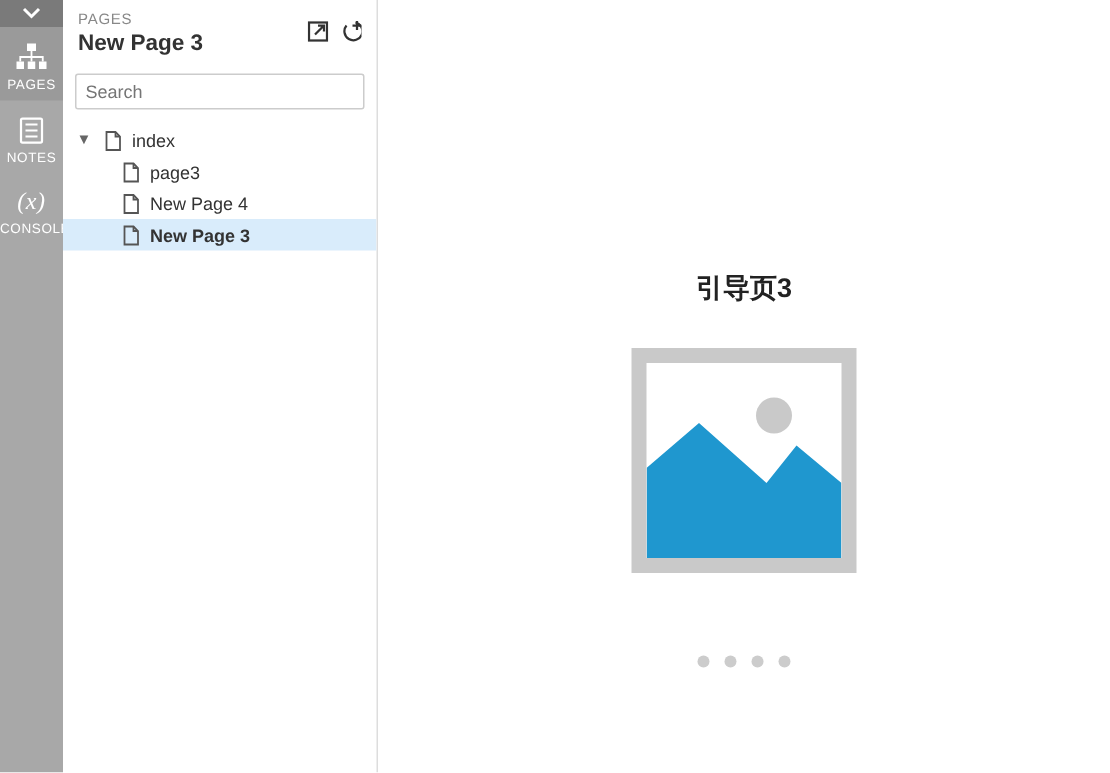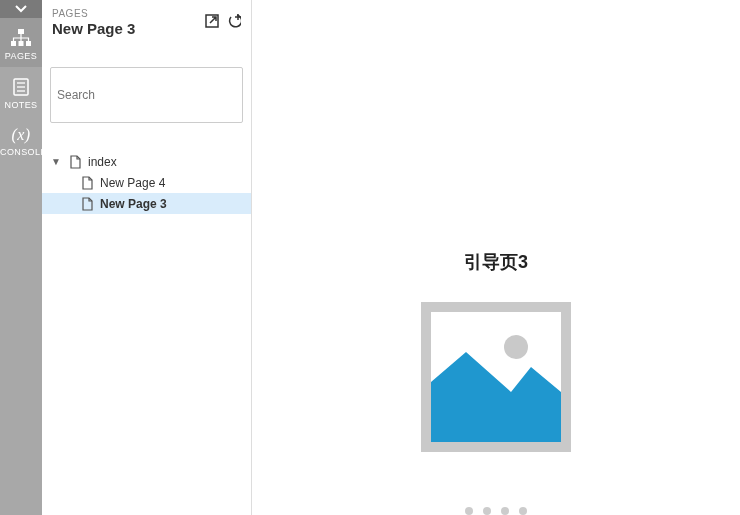--- a/index.html
+++ b/index.html
@@ -79,24 +79,24 @@
       display: flex;
       gap: 8px;
       align-items: center;
       margin-top: 6px;
     }
     .icon-btn {
       cursor: pointer;
       color: #333;
     }
     .search-box {
-      margin: 24px 8px;
+      margin: 6px 8px;
       border: 1px solid #ccc;
       border-radius: 2px;
-      padding: 20px 6px;
+      padding: 4px 6px;
       font-size: 12px;
       color: #999;
       background: #fff;
     }
     .tree {
       flex: 1;
       overflow: auto;
       padding-top: 4px;
     }
     .tree-row {
@@ -123,21 +123,21 @@
     }
     .tree-indent { display:inline-block; }
     
     .canvas {
       flex: 1;
       background: #fff;
       position: relative;
       display: flex;
       flex-direction: column;
       align-items: center;
-      justify-content: flex-end;
+      justify-content: center;
       padding-top: 110px;
     }
     .canvas-title {
       font-size: 18px;
       font-weight: bold;
       color: #222;
       margin-bottom: 28px;
     }
     .img-placeholder {
       width: 150px;
@@ -231,20 +231,28 @@
       </svg>
       <span>index</span>
     </div>
 
     <div class="tree-row">
       <span class="tree-indent" style="width:24px"></span>
       <svg class="tree-icon" viewBox="0 0 14 14">
           <path d="M3 1 H9 L12 4 V13 H3 Z" fill="none" stroke="#555" stroke-width="1.2"></path>
           <path d="M9 1 V4 H12" fill="none" stroke="#555" stroke-width="1.2"></path>
         </svg>
+      <span>page3</span>
+    </div>
+    <div class="tree-row">
+      <span class="tree-indent" style="width:24px"></span>
+      <svg class="tree-icon" viewBox="0 0 14 14">
+          <path d="M3 1 H9 L12 4 V13 H3 Z" fill="none" stroke="#555" stroke-width="1.2"></path>
+          <path d="M9 1 V4 H12" fill="none" stroke="#555" stroke-width="1.2"></path>
+        </svg>
       <span>New Page 4</span>
     </div>
     <div class="tree-row selected">
       <span class="tree-indent" style="width:24px"></span>
       <svg class="tree-icon" viewBox="0 0 14 14">
           <path d="M3 1 H9 L12 4 V13 H3 Z" fill="none" stroke="#555" stroke-width="1.2"></path>
           <path d="M9 1 V4 H12" fill="none" stroke="#555" stroke-width="1.2"></path>
         </svg>
       <span>New Page 3</span>
     </div>

